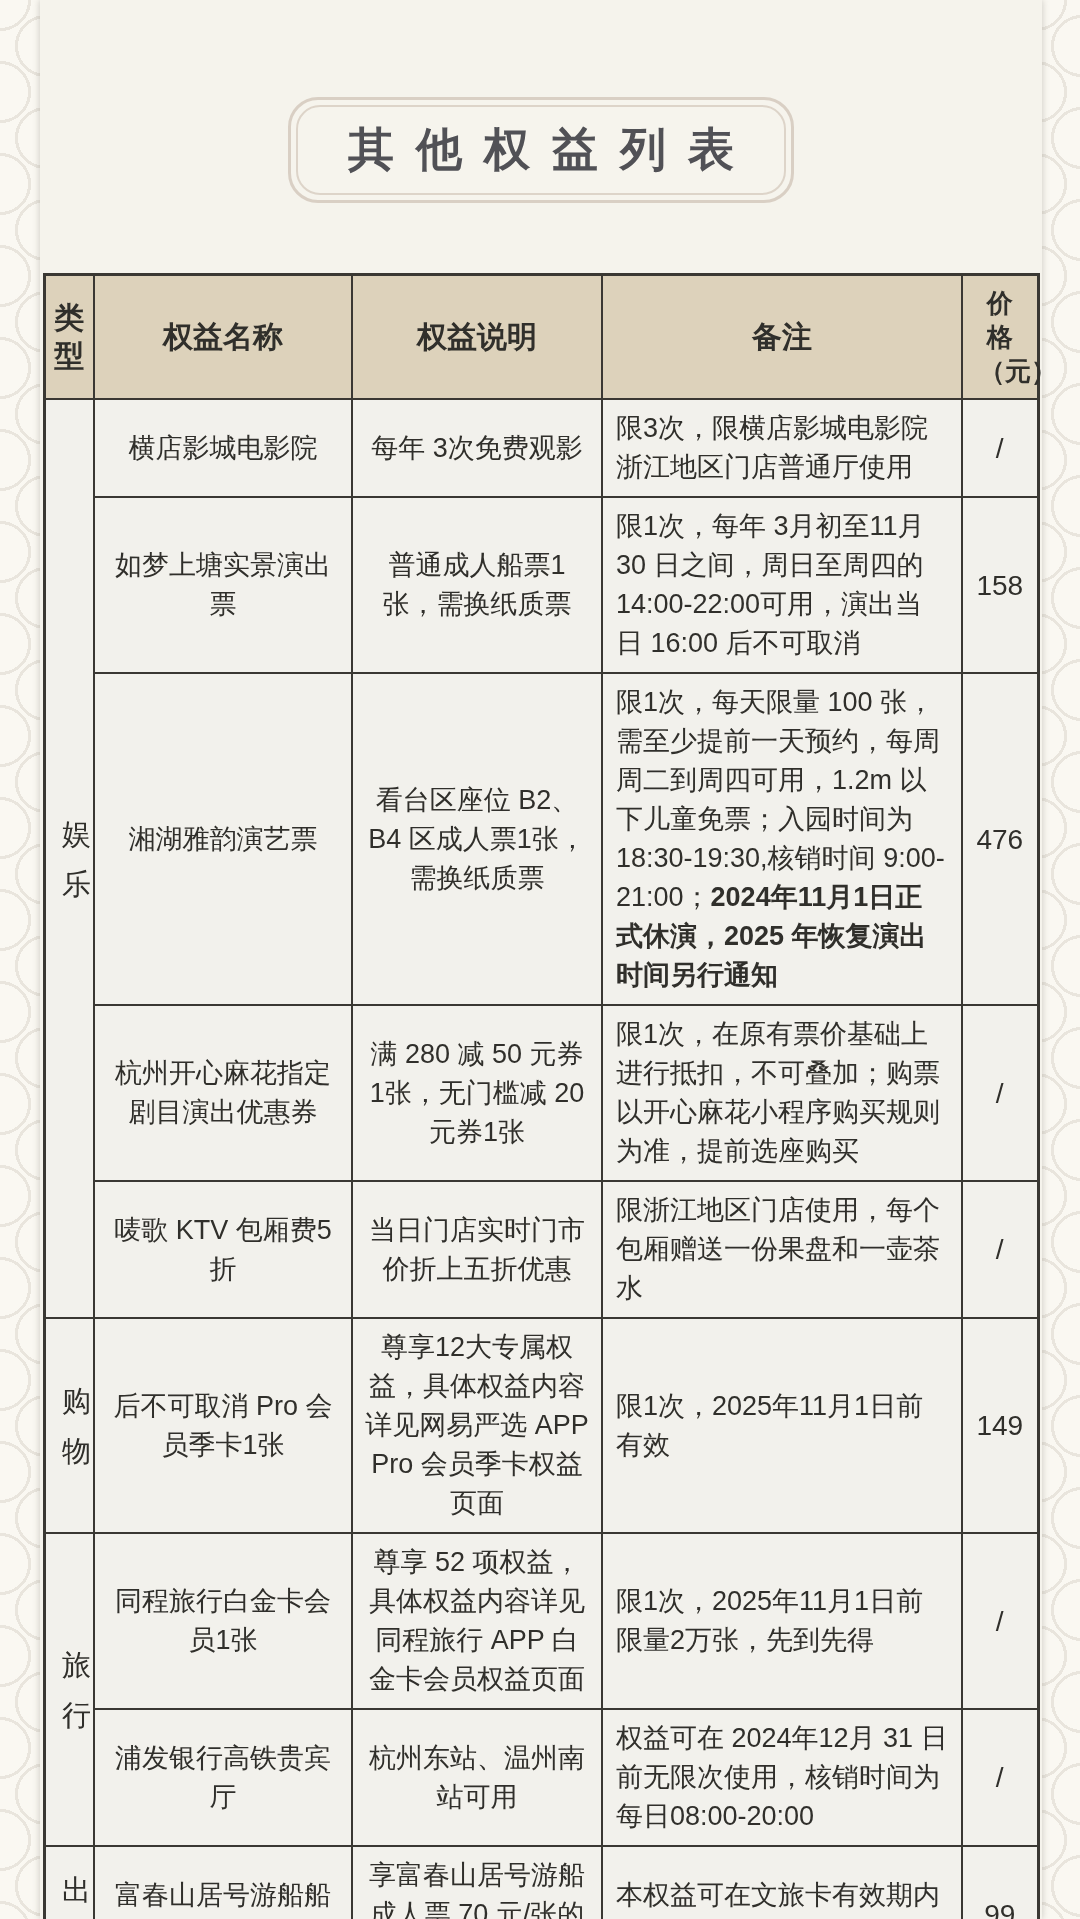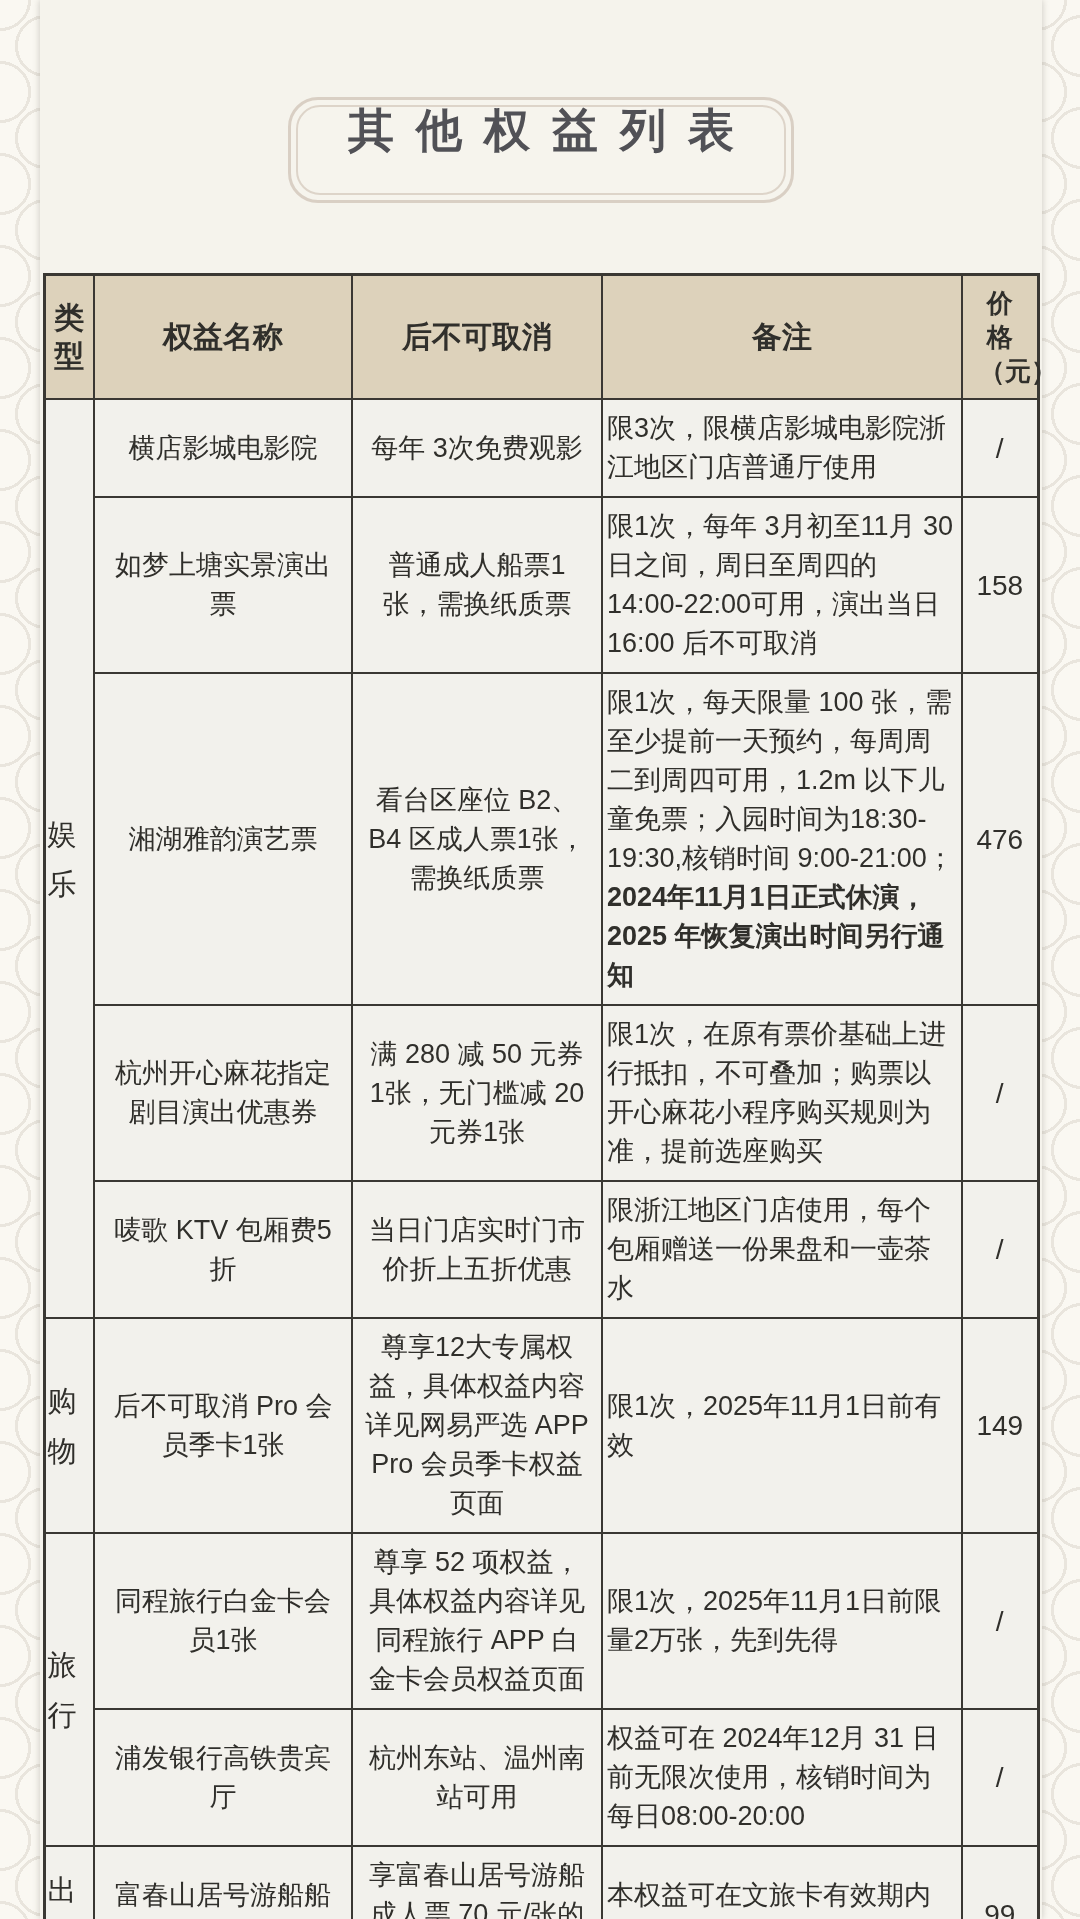--- a/index.html
+++ b/index.html
@@ -25,21 +25,21 @@
     position:absolute;top:0;bottom:0;left:40px;width:1002px;
     background:#f5f3ec;
     box-shadow:0 0 7px rgba(110,105,95,.35);
   }
   .title-frame{
     width:500px;height:100px;
     margin:97px auto 0;
     border:3px solid #d9cfc4;
     border-radius:30px;
     position:relative;
-    display:flex;align-items:flex-start;justify-content:center;
+    display:flex;align-items:center;justify-content:center;
     background:#f6f4ed;
   }
   .title-frame .inner-line{
     position:absolute;inset:5px;
     border:2px solid #ddd4c9;
     border-radius:24px;
     pointer-events:none;
   }
   .page-title{
     font-family:"Liberation Serif","DejaVu Serif",serif;
@@ -77,29 +77,29 @@
   col.c-desc{width:250px;}
   col.c-note{width:360px;}
   col.c-price{width:76px;}
   th.col-price{font-size:26px;line-height:34px;white-space:pre-line;padding:10px 16px;}
   .benefits td{
     font-size:27px;
     line-height:39px;
     padding:9px 10px;
   }
   td.cat{
-    text-align:left;
+    text-align:right;
     font-size:29px;
     line-height:50px;
     word-break:break-all;line-break:anywhere;
     padding:6px 2px;
     background:#f2f1ec;
   }
   td.name,td.desc{text-align:center;border-radius:27px;}
-  td.note{text-align:left;padding:9px 4px;}
+  td.note{text-align:left;padding:9px 13px;}
   td.price{text-align:center;font-size:28px;}
   td.note .b{font-weight:bold;}
 </style>
 </head>
 <body>
 
 <div class="pattern-strip left"></div>
 <div class="pattern-strip right"></div>
 
 <div class="content-panel">
@@ -114,21 +114,21 @@
       <col class="c-type">
         <col class="c-name">
         <col class="c-desc">
         <col class="c-note">
         <col class="c-price">
     </colgroup>
     <thead>
       <tr>
         <th class="col-type">类型</th>
         <th class="col-name">权益名称</th>
-        <th class="col-desc">后不可取消</th>
+        <th class="col-desc">权益说明</th>
         <th class="col-note">备注</th>
         <th class="col-price">价格
 （元）</th>
       </tr>
     </thead>
     <tbody id="table-body">
         <tr>
           <td class="cat" rowspan="5">娱乐</td>
           <td class="name">横店影城电影院</td>
           <td class="desc">每年 3次免费观影</td>

